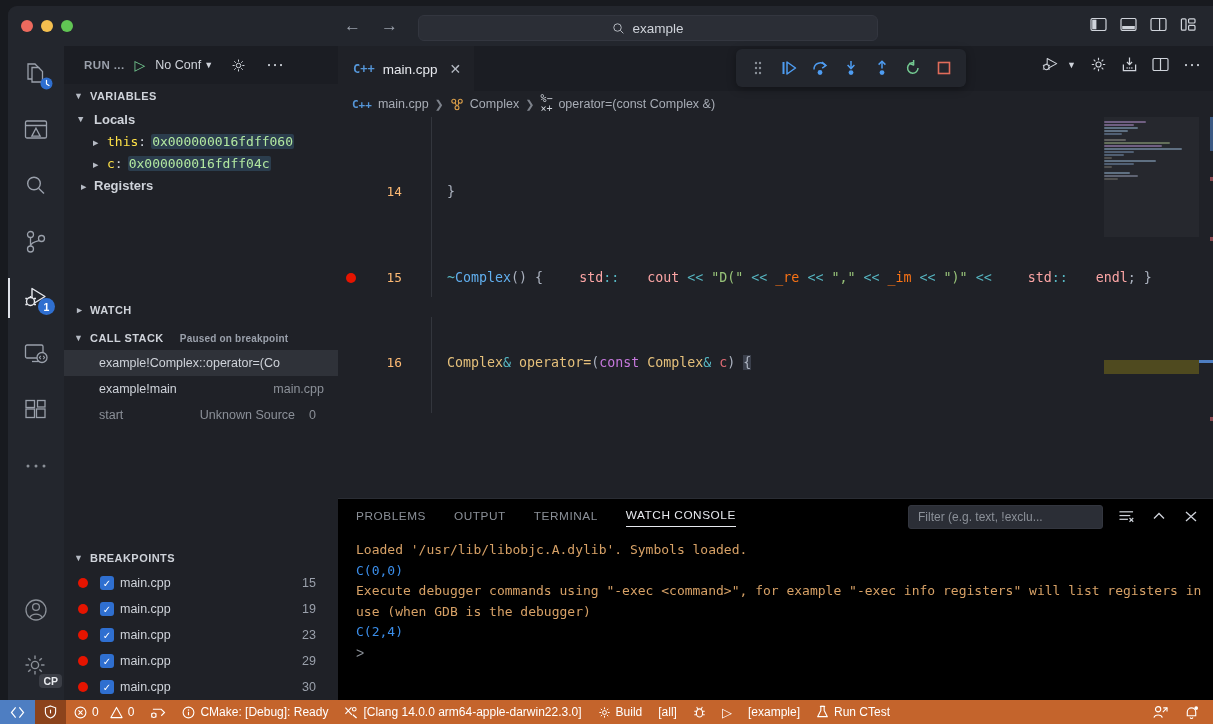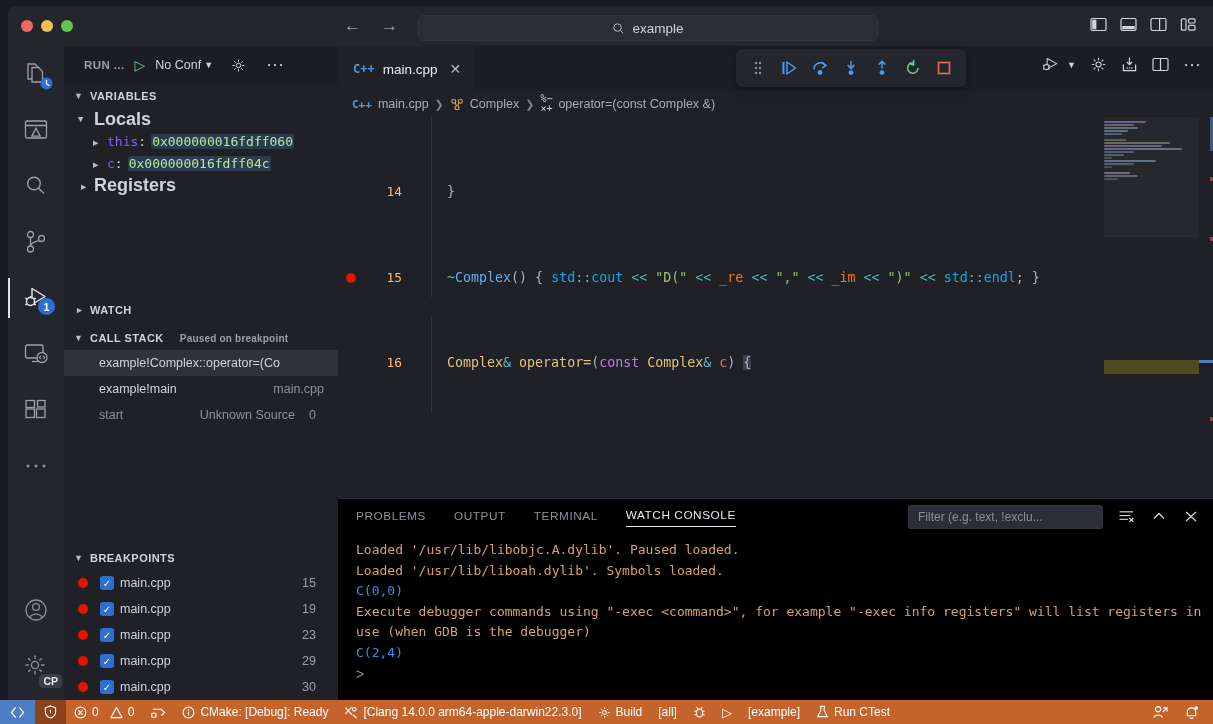--- a/index.html
+++ b/index.html
@@ -76,22 +76,22 @@
   .sb-conf { color: #cfd3da; font-size: 12.5px; display: flex; align-items: center; gap: 3px; }
 
   .section-head {
     height: 24px; display: flex; align-items: center; gap: 6px; padding-left: 10px;
     color: #cfd3da; font-size: 11px; font-weight: 700; letter-spacing: .45px;
   }
   .chev { font-size: 9px; color: #b5bac3; width: 10px; display: inline-block; }
   .chev.right { transform: rotate(-90deg); }
   .paused { color: #9aa0ab; font-size: 10px; font-weight: 700; margin-left: 10px; letter-spacing: .2px; }
   .vrow { height: 22px; display: flex; align-items: center; font-size: 13px; font-family: "DejaVu Sans Mono", monospace; }
-  .vname-l { color: #cfd3da; font-family: "Liberation Sans", sans-serif; font-size: 18px; font-weight: 700; }
-  .vname { color: #8b5cf6; }
+  .vname-l { color: #cfd3da; font-family: "Liberation Sans", sans-serif; font-size: 13px; font-weight: 700; }
+  .vname { color: #fde047; }
   .vcolon { color: #cfd3da; }
   .vval { color: #b2e8a0; background: #2b3d4d; border-radius: 2px; padding: 0 1px; margin-left: 5px; }
 
   .locals-panel { height: 186px; }
 
   .cs-row { height: 26px; display: flex; align-items: center; font-size: 12.5px; padding-left: 35px; color: #cfd3da; }
   .cs-row.sel { background: #2f3239; }
   .cs-row .sub { color: #8b9098; margin-left: auto; margin-right: 14px; font-size: 12.5px; }
   .cs-row.dim { color: #8b9098; }
 
@@ -150,21 +150,21 @@
   }
 
   
   .k  { color: #c678dd; }      
   .ty { color: #e5c07b; }      
   .fn { color: #61afef; }      
   .va { color: #e06c75; }      
   .me { color: #f97316; }      
   .st { color: #98c379; }      
   .op { color: #56b6c2; }      
-  .pl { color: #0ea5e9; }      
+  .pl { color: #fca5a5; margin-left: 28px; }      
   .br { color: #abb2bf; }
   .brmatch { background: #3a3f4b; }
 
   .minimap { position: absolute; right: 14px; top: 0; width: 95px; height: 380px; }
   .mm-line { height: 2px; margin-bottom: 1px; border-radius: 1px; }
   .mm-slider { position: absolute; left: 0; top: 0; width: 95px; height: 120px; background: rgba(255,255,255,.035); }
   .scrollbar-deco { position: absolute; right: 0; top: 0; width: 14px; height: 380px; }
 
   
   .panel { position: absolute; left: 330px; top: 492px; width: 875px; height: 202px; background: #000000; border-top: 1px solid #2a2d34; }
@@ -662,22 +662,21 @@
         <svg width="16" height="15" viewBox="0 0 16 15">
           <path d="M3 9.5 L8 4.5 L13 9.5" fill="none" stroke="#cfd3da" stroke-width="1.3"></path>
         </svg>
         <svg width="16" height="15" viewBox="0 0 16 15">
           <path d="M3 3 L13 12 M13 3 L3 12" stroke="#cfd3da" stroke-width="1.3"></path>
         </svg>
       </div>
     </div>
 
     <div class="console">
-      <div class="cline c-orange">Loaded '/usr/lib/libobjc.A.dylib'. Paused loaded.</div>
-      <div class="cline c-orange">Loaded '/usr/lib/liboah.dylib'. Symbols loaded.</div>
+      <div class="cline c-orange">Loaded '/usr/lib/libobjc.A.dylib'. Symbols loaded.</div>
       <div class="cline c-blue">C(0,0)</div>
       <div class="cline c-orange">Execute debugger commands using "-exec &lt;command&gt;", for example "-exec info registers" will list registers in use (when GDB is the debugger)</div>
       <div class="cline c-blue">C(2,4)</div>
     </div>
     <div class="console-input">
       <span>&gt;</span>
     </div>
   </div>
 </div>
 

